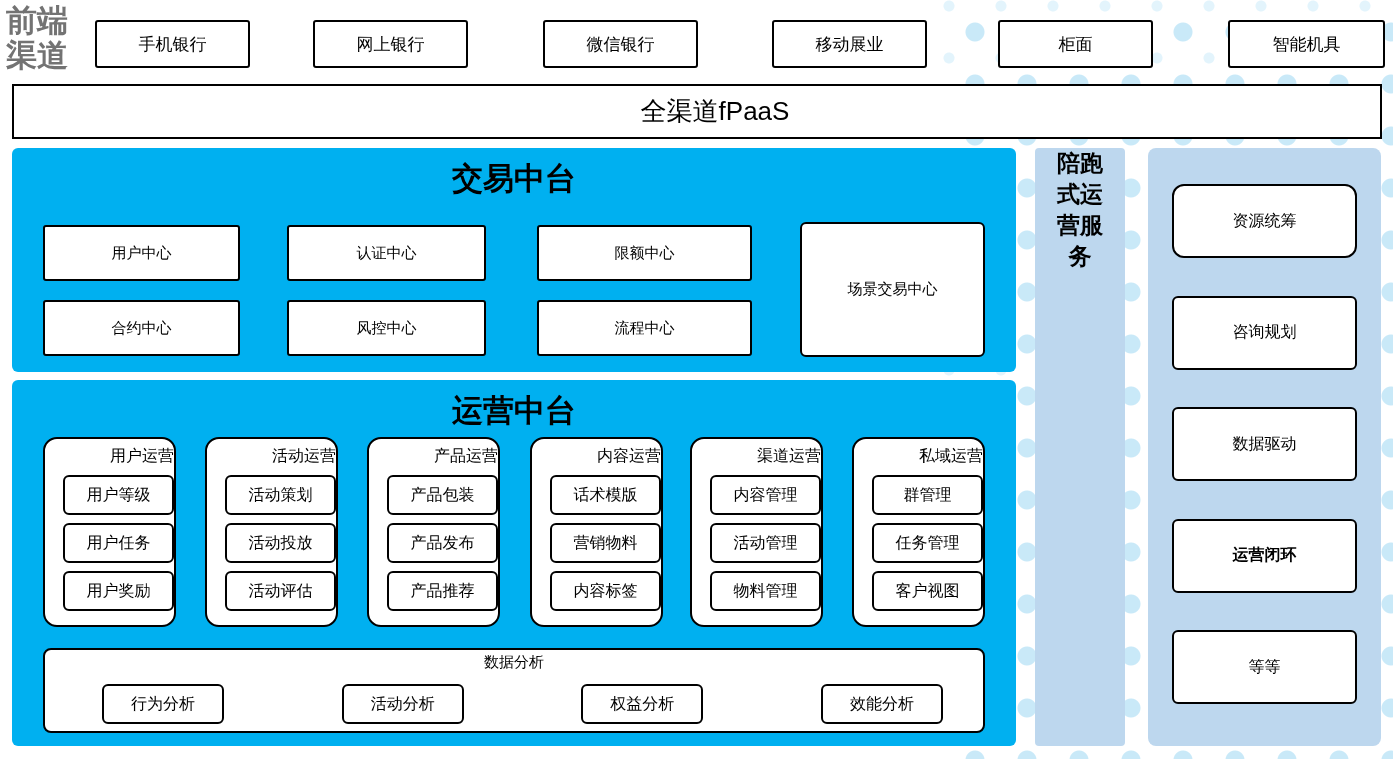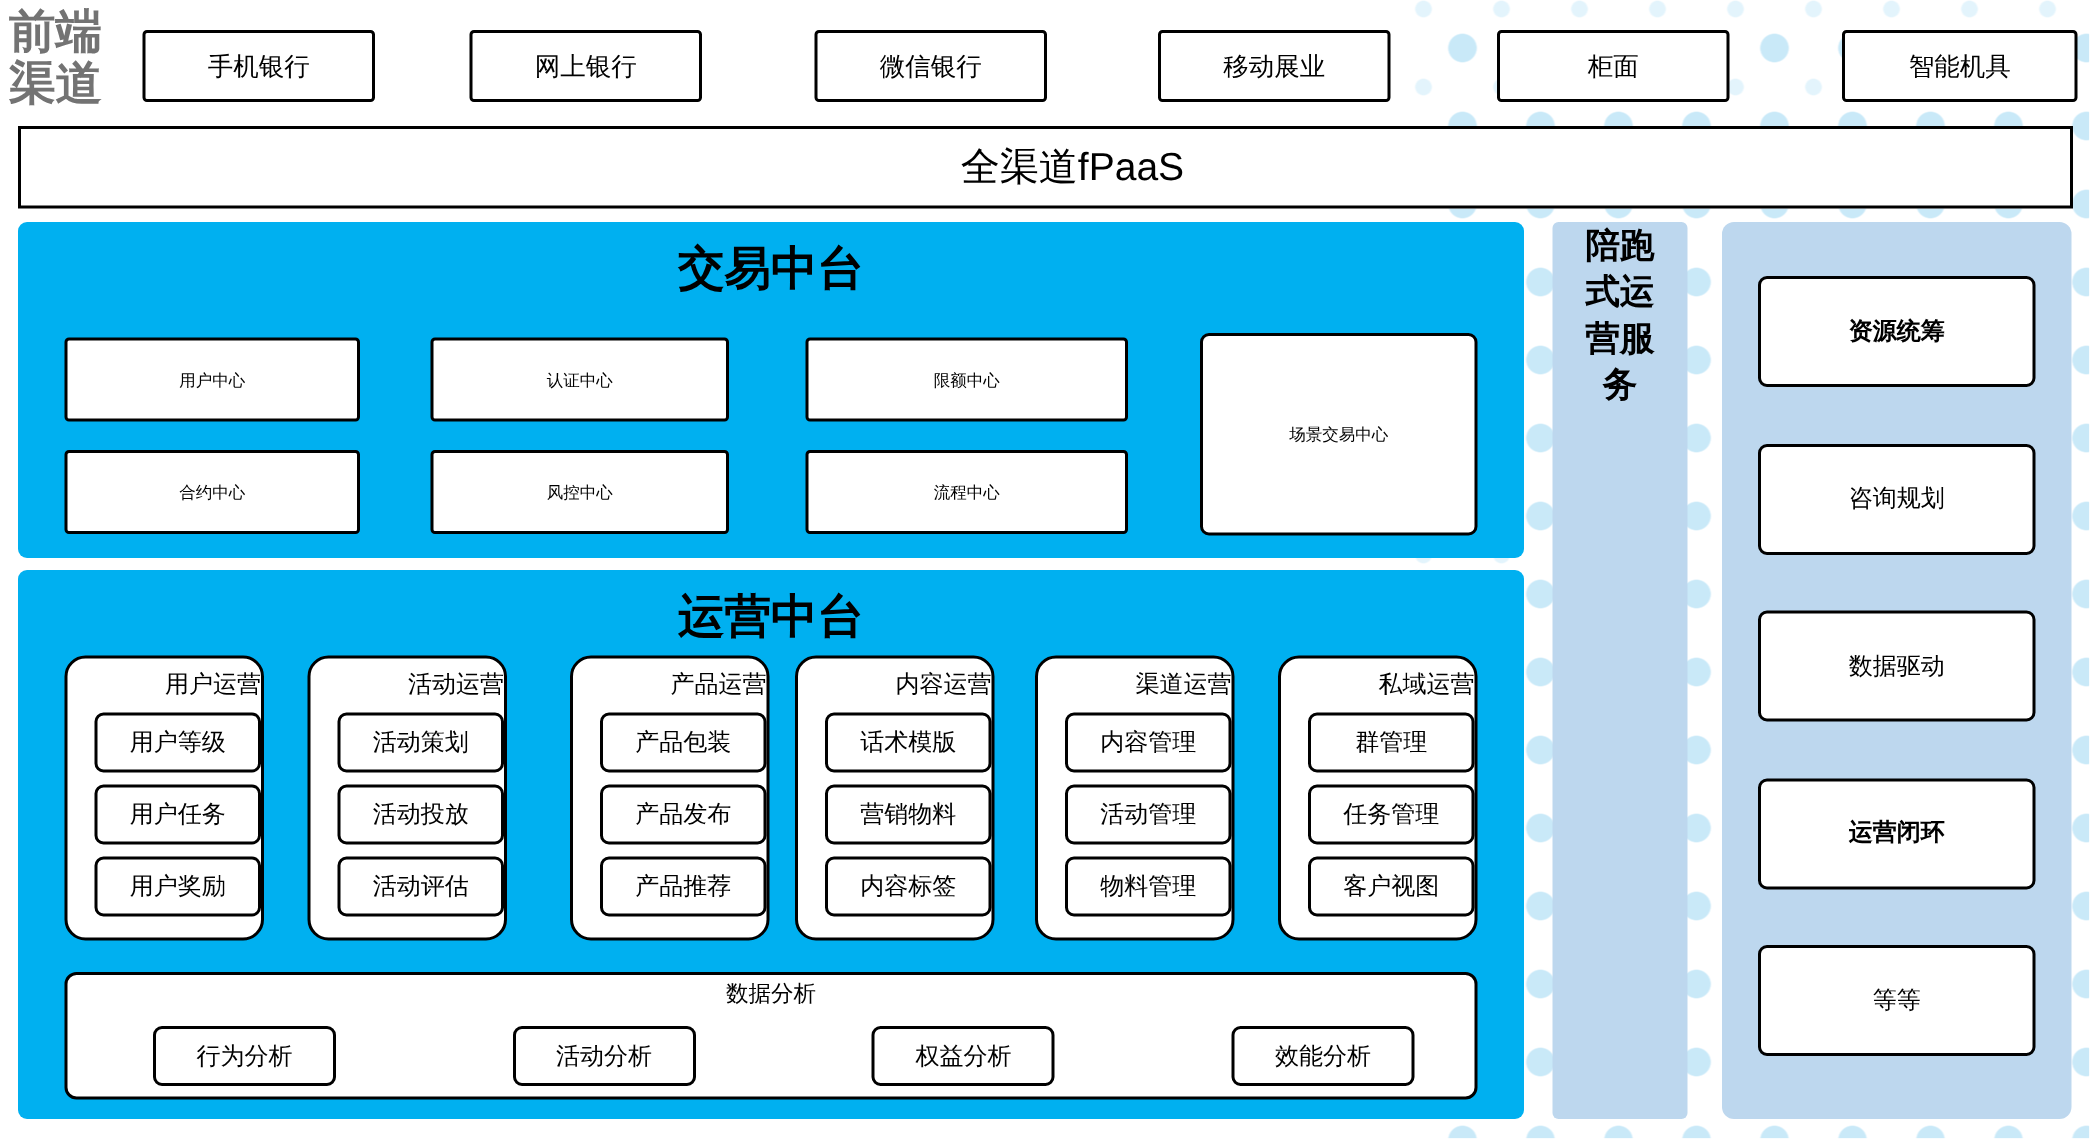--- a/index.html
+++ b/index.html
@@ -55,42 +55,42 @@
   .panel-trans{top:148px;height:224px;}
   .panel-ops{top:380px;height:366px;}
   .panel-title{
     position:absolute;top:10px;left:0;width:100%;text-align:center;
     font-family:"Liberation Serif","DejaVu Serif",serif;
     font-weight:bold;font-size:31px;color:#000;
   }
 
   .wbox{
     position:absolute;background:#fff;border:2px solid var(--line);border-radius:3px;
-    display:flex;align-items:center;justify-content:center;font-size:11px;
+    display:flex;align-items:center;justify-content:center;font-size:15px;
   }
   .tc-r1{top:77px;height:56px;}
   .tc-r2{top:152px;height:56px;}
   .tc-c1{left:31px;width:197px;}
   .tc-c2{left:275px;width:199px;}
   .tc-c3{left:525px;width:215px;}
   .tc-tall{left:788px;top:74px;width:185px;height:135px;border-radius:6px;}
 
   
   .group{
     position:absolute;top:57px;width:133px;height:190px;
     background:#fff;border:2px solid var(--line);border-radius:14px;
     display:flex;flex-direction:column;align-items:flex-end;
   }
   .group-title{font-size:16px;margin-top:7px;}
   .group-item{
     width:111px;height:40px;margin-top:8px;
     background:#fff;border:2px solid var(--line);border-radius:6px;
     display:flex;align-items:center;justify-content:center;font-size:16px;
   }
-  .g1{left:31px;} .g2{left:193px;} .g3{left:355px;margin-left:13px;} .g4{left:518px;} .g5{left:678px;} .g6{left:840px;}
+  .g1{left:31px;} .g2{left:193px;} .g3{left:355px;} .g4{left:518px;} .g5{left:678px;} .g6{left:840px;}
 
   .analysis{
     position:absolute;left:31px;top:268px;width:942px;height:85px;
     background:#fff;border:2px solid var(--line);border-radius:8px;
   }
   .analysis-title{position:absolute;top:3px;width:100%;text-align:center;font-size:15px;}
   .analysis-row{
     position:absolute;top:34px;left:0;width:100%;height:40px;
     display:flex;justify-content:space-between;padding:0 40px 0 57px;
   }
@@ -197,21 +197,21 @@
           <div class="analysis-box">效能分析</div>
         </div>
       </div>
     </div>
 
     <div class="side-bar">
       <div class="side-bar-text">陪跑式运营服务</div>
     </div>
 
     <div class="right-panel">
-      <div class="rp-box" style="font-weight: bold;">资源统筹</div>
+      <div class="rp-box" style="font-weight: normal; border-radius: 12px;">资源统筹</div>
       <div class="rp-box">咨询规划</div>
       <div class="rp-box">数据驱动</div>
       <div class="rp-box" style="font-weight: bold;">运营闭环</div>
       <div class="rp-box">等等</div>
     </div>
 
   </div>
 </div>
 
 </body></html>

